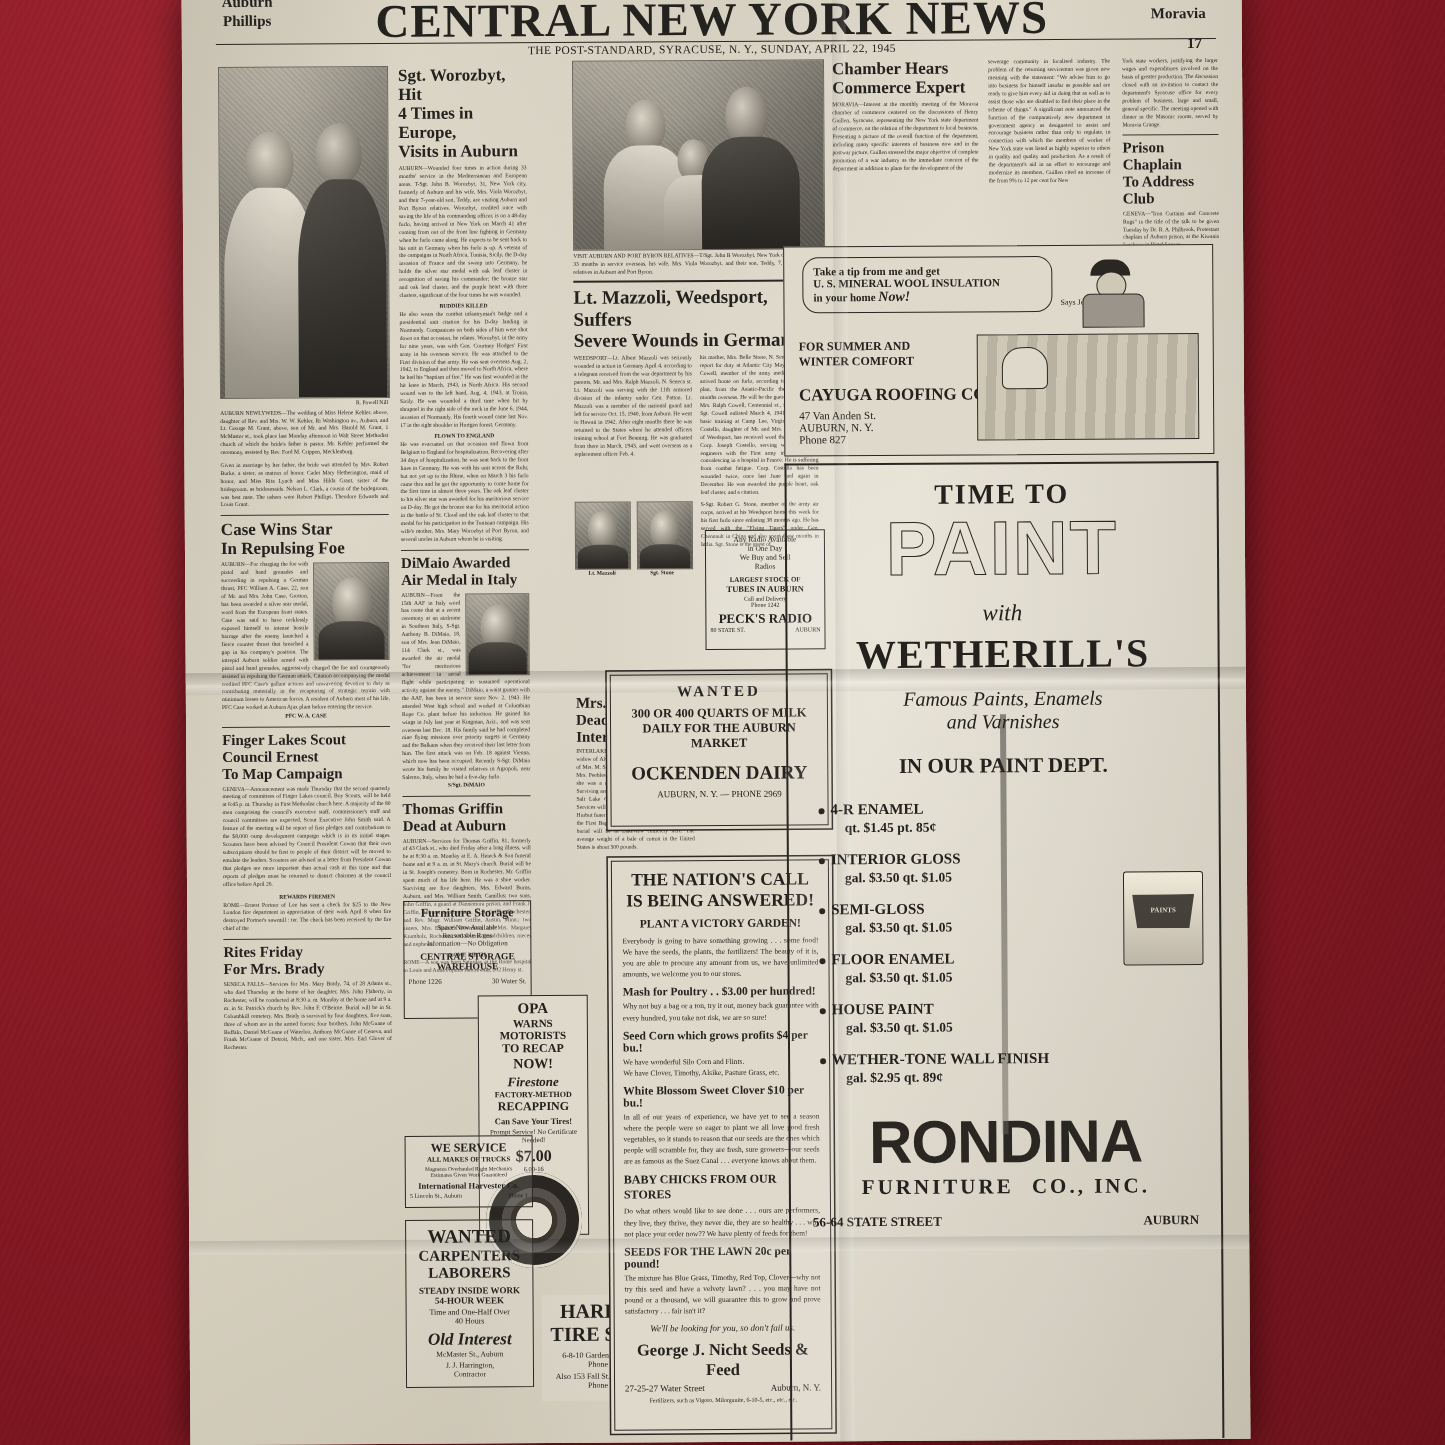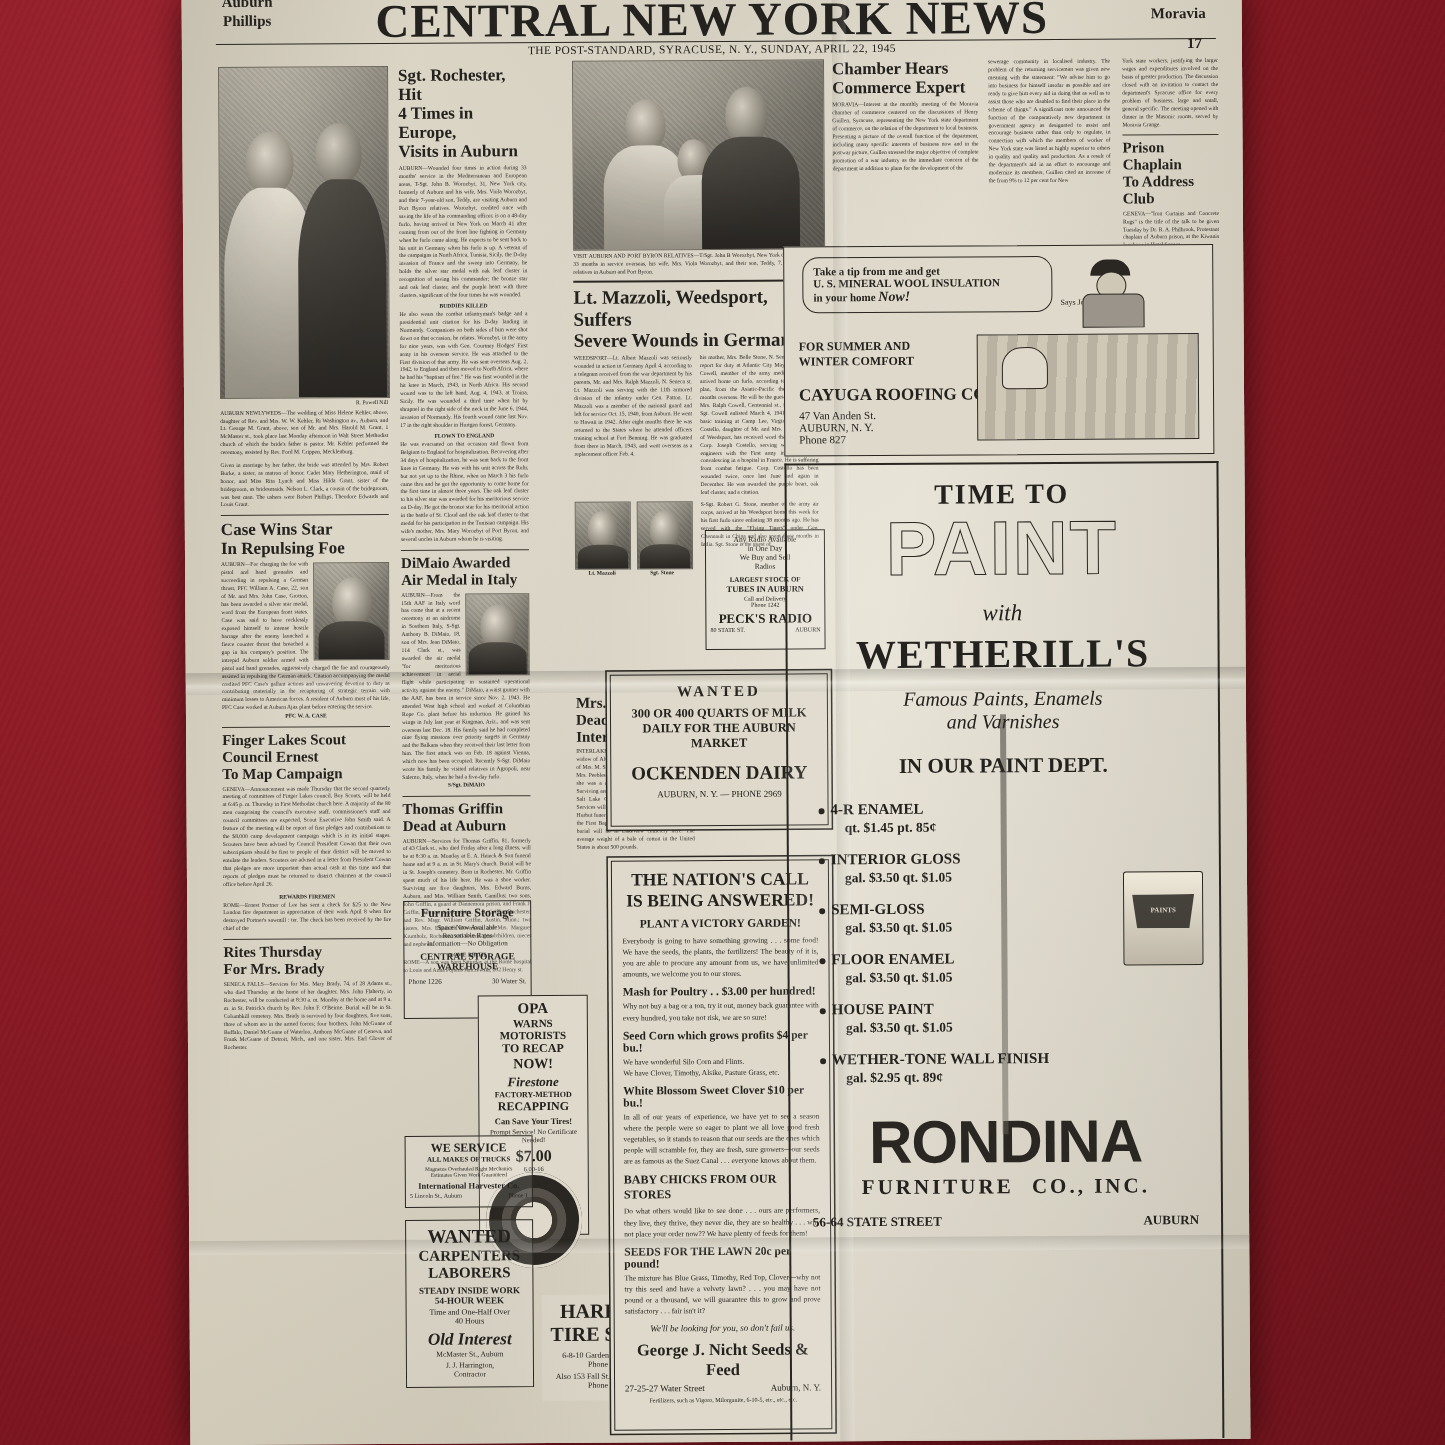--- a/index.html
+++ b/index.html
@@ -196,28 +196,28 @@
     <div class="hl hl2" style="margin-bottom:3px;">To Map Campaign</div>
     <div class="body">GENEVA—Announcement was made Thursday that the second quarterly meeting of committees of Finger Lakes council, Boy Scouts, will be held at 6:45 p. m. Thursday in First Methodist church here.
    A majority of the 80 men comprising the council's executive staff, commissioner's staff and council committees are expected, Scout Executive John Smith said.
    A feature of the meeting will be report of first pledges and contributions to the $8,000 camp development campaign which is in its initial stages. Scouters have been advised by Council President Cowan that their own subscriptions should be first to people of their district will be moved to emulate the leaders.
    Scouters are advised in a letter from President Cowan that pledges are more important than actual cash at this time and that reports of pledges must be returned to district chairmen at the council office before April 26.</div>
 
     <div class="tiny center bold" style="margin-top:5px;">REWARDS FIREMEN</div>
     <div class="body">ROME—Ernest Portner of Lee has sent a check for $25 to the New London fire department in appreciation of their work April 8 when fire destroyed Portner's sawmill : ter. The check has been received by the fire chief of the</div>
 
     <div class="rule" style="margin:6px 0 4px;"></div>
-    <div class="hl hl2">Rites Thursday</div>
+    <div class="hl hl2">Rites Friday</div>
     <div class="hl hl2" style="margin-bottom:3px;">For Mrs. Brady</div>
     <div class="body">SENECA FALLS—Services for Mrs. Mary Brady, 74, of 28 Adams st., who died Thursday at the home of her daughter, Mrs. John Flaherty, in Rochester, will be conducted at 8:30 a. m. Monday at the home and at 9 a. m. in St. Patrick's church by Rev. John F. O'Beirne. Burial will be in St. Columbkill cemetery.
    Mrs. Brady is survived by four daughters, five sons, three of whom are in the armed forces; four brothers, John McGuane of Buffalo, Daniel McGuane of Waterloo, Anthony McGuane of Geneva, and Frank McGuane of Detroit, Mich., and one sister, Mrs. Earl Glover of Rochester.</div>
   </div>
 
   <div class="col" style="left:216px;top:70px;width:128px;">
-    <div class="hl hl1">Sgt. Rochester, Hit</div>
+    <div class="hl hl1">Sgt. Worozbyt, Hit</div>
     <div class="hl hl1">4 Times in Europe,</div>
     <div class="hl hl1" style="margin-bottom:4px;">Visits in Auburn</div>
     <div class="body">AUBURN—Wounded four times in action during 33 months' service in the Mediterranean and European areas, T-Sgt. John B. Worozbyt, 31, New York city, formerly of Auburn and his wife, Mrs. Viola Worozbyt, and their 7-year-old son, Teddy, are visiting Auburn and Port Byron relatives.
    Worozbyt, credited once with saving the life of his commanding officer, is on a 48-day furlo, having arrived in New York on March 41 after coming from out of the front line fighting in Germany when he furlo came along. He expects to be sent back to his unit in Germany when his furlo is up.
    A veteran of the campaigns in North Africa, Tunisia, Sicily, the D-day invasion of France and the sweep into Germany, he holds the silver star medal with oak leaf cluster in recognition of saving his commander; the bronze star and oak leaf cluster, and the purple heart with three clusters, significant of the four times he was wounded.</div>
     <div class="tiny center bold" style="margin-top:3px;">BUDDIES KILLED</div>
     <div class="body">He also wears the combat infantryman's badge and a presidential unit citation for his D-day landing in Normandy. Companions on both sides of him were shot down on that occasion, he relates.
    Worozbyt, in the army for nine years, was with Gen. Courtney Hodges' First army in his overseas service. He was attached to the First division of that army. He was sent overseas Aug. 2, 1942, to England and then moved to North Africa, where he had his "baptism of fire."
    He was first wounded in the hit knee in March, 1943, in North Africa. His second wound was to the left hand, Aug. 4, 1943, at Troina, Sicily. He was wounded a third time when hit by shrapnel in the right side of the neck in the June 6, 1944, invasion of Normandy. His fourth wound came last Nov. 17 in the right shoulder in Hurtgen forest, Germany.</div>
     <div class="tiny center bold" style="margin-top:3px;">FLOWN TO ENGLAND</div>

